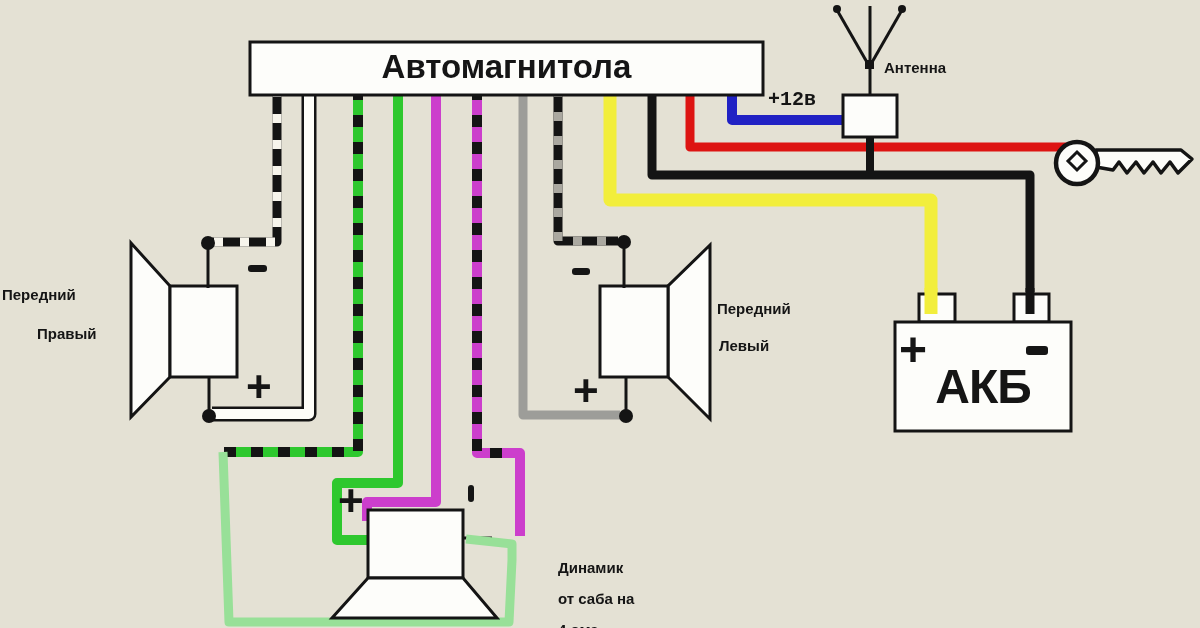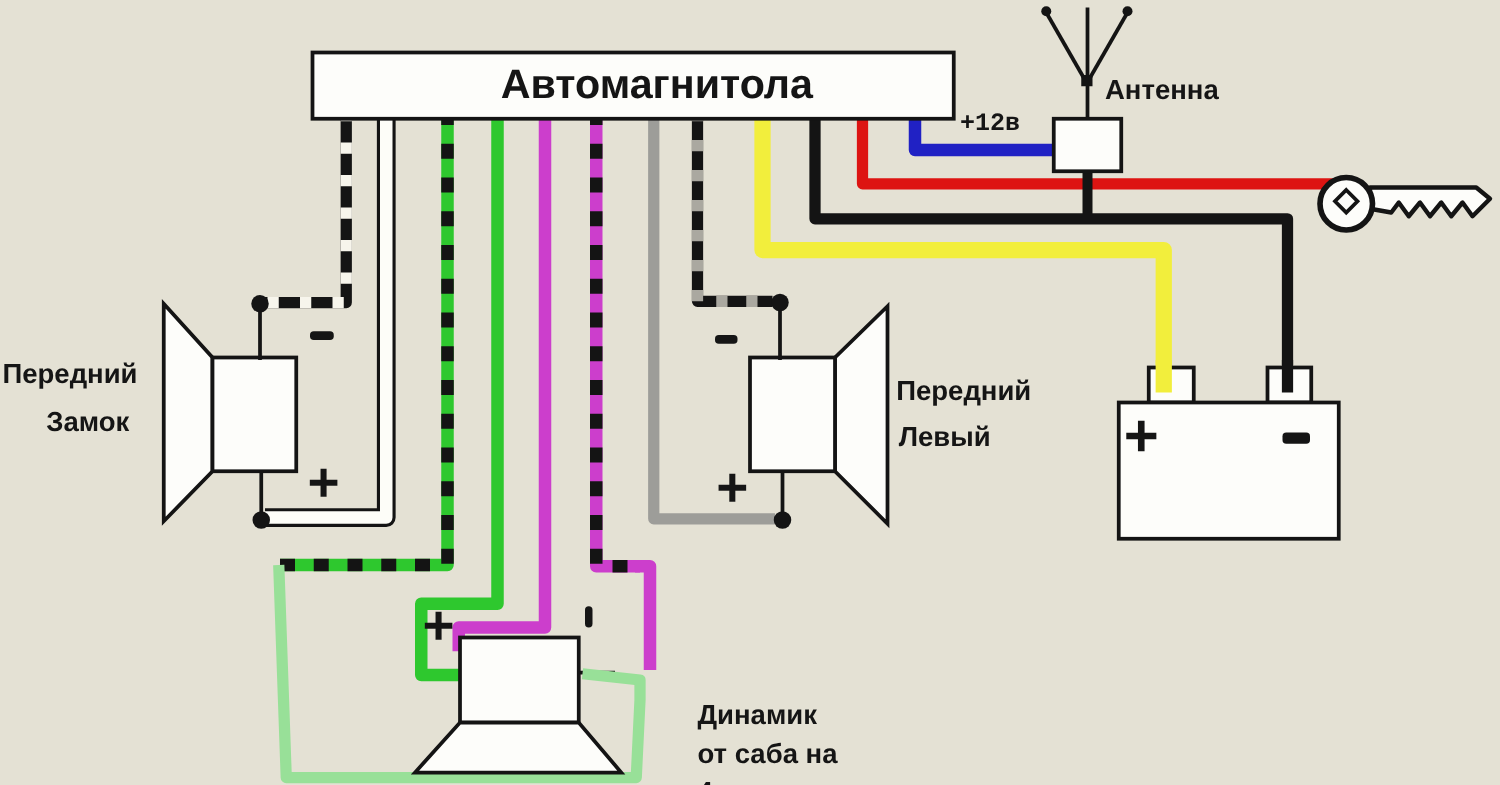--- a/index.html
+++ b/index.html
@@ -7,21 +7,21 @@
     position:relative;
     width:1200px;height:628px;
     background:#e4e1d4;
     overflow:hidden;
     font-family:"Liberation Sans", sans-serif;
     color:#151515;
   }
   #diagram{position:absolute;left:0;top:0;}
   .lbl{position:absolute;font-weight:bold;white-space:nowrap;line-height:1.05;}
   .lbl-title{font-size:33px;text-align:center;font-weight:bold;letter-spacing:0px;}
-  .lbl-med{font-size:22px;}
+  .lbl-med{font-size:15px;}
   .lbl-akb{font-size:48px;text-align:center;letter-spacing:-1px;}
   .lbl-plus{font-size:44px;}
   .minus-bar{position:absolute;background:#151515;border-radius:3px;}
   .tick-bar{position:absolute;background:#151515;border-radius:3px;}
 </style>
 </head>
 <body>
 
 <div id="stage">
 
@@ -98,32 +98,33 @@
       <rect x="368" y="510" width="95" height="68" fill="#fdfdfa" stroke="#141414" stroke-width="3"></rect>
       <polygon points="368,578 463,578 497,618 332,618" fill="#fdfdfa" stroke="#141414" stroke-width="3"></polygon>
     </g>
 
     <g id="wire-top-layer">
         <polyline points="931,288 931,314" fill="none" stroke="#f2ee3c" stroke-width="13" stroke-linejoin="round"></polyline>
         <polyline points="1030,288 1030,314" fill="none" stroke="#141414" stroke-width="9" stroke-linejoin="round"></polyline>
       </g>
   </svg>
 
-  <div class="lbl lbl-title" style="left:250px;top:50px;width:513px;margin-left:19px;">Автомагнитола</div>
+  <div class="lbl lbl-title" style="left:250px;top:50px;width:513px;">Автомагнитола</div>
 
   <div class="lbl lbl-med" style="left:884px;top:60px;">Антенна</div>
 
   <div class="lbl" style="left:768px;top:89px;font-size:20px;font-family:Liberation Mono, monospace;">+12в</div>
 
 
   <div class="lbl lbl-plus" style="left:899px;top:325px;font-size:48px;">+</div>
   <div class="minus-bar" style="left:1026px;top:346px;width:22px;height:9px;"></div>
+  <div class="lbl lbl-akb" style="left:895px;top:362px;width:176px;">АКБ</div>
 
   <div class="lbl lbl-med" style="left:2px;top:287px;">Передний</div>
-  <div class="lbl lbl-med" style="left:37px;top:326px;">Замок</div>
+  <div class="lbl lbl-med" style="left:37px;top:326px;">Правый</div>
   <div class="minus-bar" style="left:248px;top:265px;width:19px;height:7px;"></div>
   <div class="lbl lbl-plus" style="left:246px;top:364px;">+</div>
 
   <div class="lbl lbl-med" style="left:717px;top:301px;">Передний</div>
   <div class="lbl lbl-med" style="left:719px;top:338px;">Левый</div>
   <div class="minus-bar" style="left:572px;top:268px;width:18px;height:7px;"></div>
   <div class="lbl lbl-plus" style="left:573px;top:368px;">+</div>
 
   <div class="lbl lbl-plus" style="left:338px;top:478px;">+</div>
   <div class="tick-bar" style="left:468px;top:485px;width:6px;height:17px;"></div>

